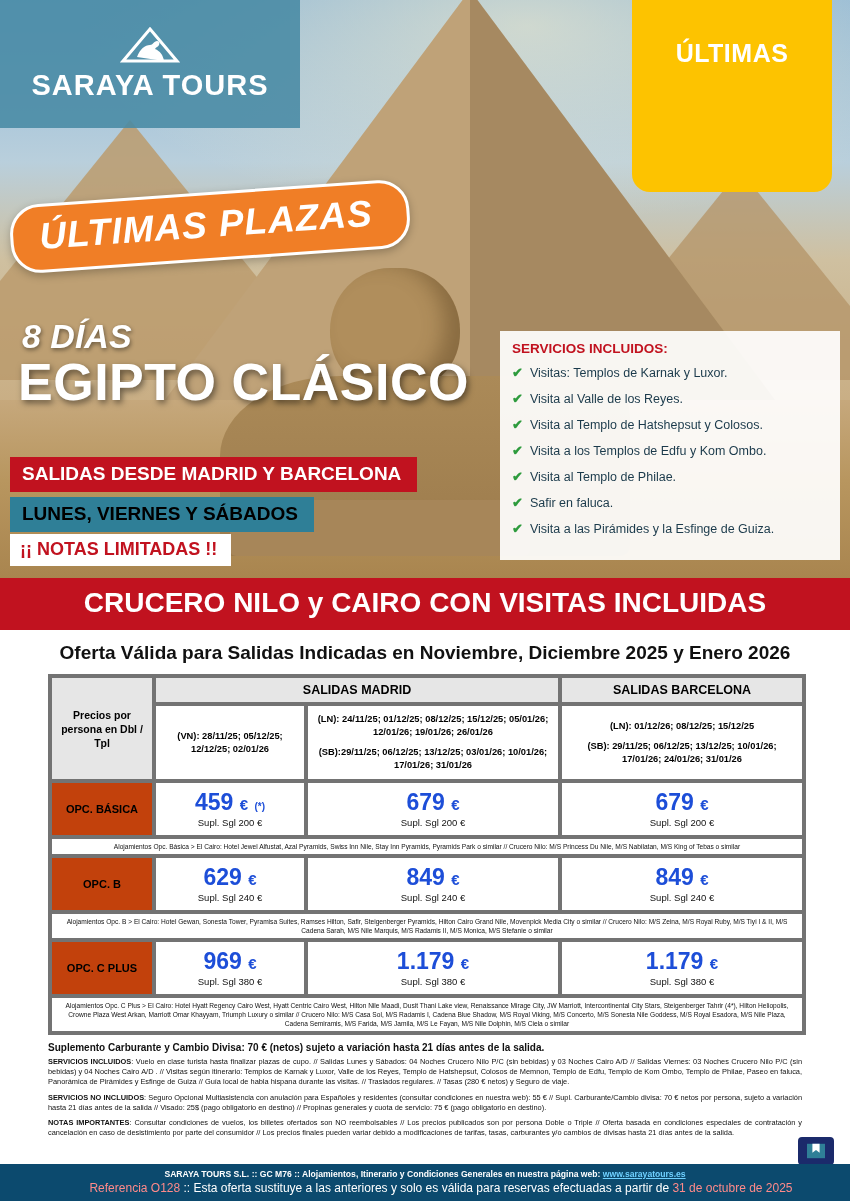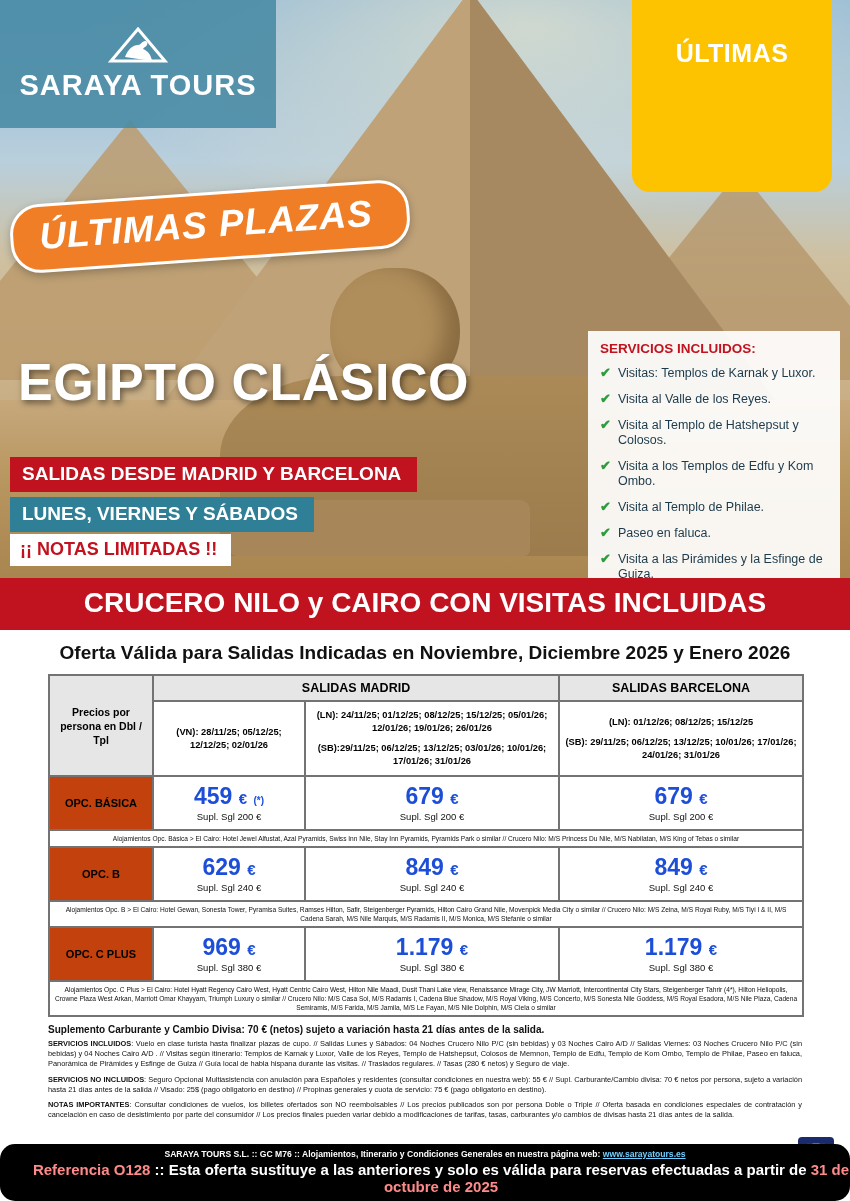--- a/index.html
+++ b/index.html
@@ -83,21 +83,21 @@
     background: linear-gradient(180deg,#ab8a58,#9c7b4c);
     border-radius: 120px 40px 10px 10px / 80px 40px 10px 10px;
   }
   .sphinx .paw {
     position:absolute; left:20px; top:232px; width:300px; height:56px;
     background:#a78659; border-radius: 30px 10px 6px 6px;
   }
 
   
   .logo-box {
-    position:absolute; left:0; top:0; width:276px; height:128px;
+    position:absolute; left:0; top:0; width:300px; height:128px;
     background: rgba(72,138,164,.88);
     display:flex; flex-direction:column; align-items:center; justify-content:center;
     color:#ffffff;
     text-align:center;
   }
   .logo-mark { width: 86px; height: 40px; margin-bottom:2px; }
   .logo-text {
     font-size: 29px; font-weight: bold; letter-spacing: 1px; color:#ffffff;
   }
 
@@ -153,33 +153,33 @@
     letter-spacing: .5px;
   }
 
   .band-red {
     position:absolute; left: 10px; top: 457px;
     background:#c1121f; color:#ffffff;
     font-size: 19px; font-weight:bold; padding: 6px 16px 7px 12px;
   }
   .band-teal {
     position:absolute; left: 10px; top: 497px;
-    background:#2f7f97; color:#ffffff;
+    background:#2f7f97; color:#000000;
     font-size: 19px; font-weight:bold; padding: 6px 16px 7px 12px;
   }
   .band-white {
     position:absolute; left: 10px; top: 534px;
     background:#ffffff; color:#c1121f;
     font-size: 18px; font-weight:bold; padding: 5px 14px 6px 10px;
   }
 
   
   .services {
     position:absolute; right: 10px; top: 331px;
-    width: 252px; background: rgba(255,255,255,.92);
+    width: 340px; background: rgba(255,255,255,.92);
     padding: 10px 12px 12px 12px;
   }
   .services h3 {
     margin:0 0 10px 0; font-size: 13.5px; color:#c1121f; font-weight:bold;
   }
   .services ul { list-style:none; margin:0; padding:0; }
   .services li {
     font-size: 12.5px; color:#1b3a4b; margin-bottom: 11px;
     display:flex; align-items:flex-start; line-height:15px;
   }
@@ -203,21 +203,21 @@
   .vuelo {
     text-align:center; font-size: 15px; font-weight:bold; color:#111; padding-bottom:3px;
   }
   .salidas-sub {
     text-align:center; font-size: 9.5px; font-weight:bold; color:#111; padding-bottom: 6px;
   }
   table.pricing {
     width: 100%; border-collapse: collapse; table-layout: fixed;
   }
   table.pricing td {
-    border: 2px solid #737373; vertical-align: middle; text-align:center;
+    border: 4px solid #737373; vertical-align: middle; text-align:center;
   }
   .hdr-cell {
     background:#e6e6e6; font-weight:bold; font-size: 12.5px; padding: 5px 2px;
   }
   .col-label {
     background:#e6e6e6; font-weight:bold; font-size: 10.5px; line-height: 14px; width: 104px; margin-top: 31px;
   }
   .dates-cell {
     font-size: 9.3px; font-weight:bold; line-height: 13px; padding: 7px 5px;
   }
@@ -238,26 +238,26 @@
     padding: 7px 48px 4px 48px; font-size: 10px; font-weight:bold; color:#111;
   }
   .legal {
     padding: 0 48px; font-size: 7.4px; line-height: 10.2px; color:#111; text-align:justify;
   }
   .legal p { margin: 0 0 5px 0; }
   .legal b { font-weight:bold; }
 
   
   .bottombar {
-    position:absolute; left:0; bottom:0; width:850px; background:#000000; color:#ffffff;
-    text-align:center; padding: 5px 0 6px 0; border-radius: 15px;
+    position:absolute; left:0; bottom:0; width:850px; background:#0c4a6e; color:#ffffff;
+    text-align:center; padding: 5px 0 6px 0;
   }
   .bottombar .l1 { font-size: 8.6px; font-weight:bold; }
   .bottombar .l1 a { color:#6fd0ff; text-decoration: underline; }
-  .bottombar .l2 { font-size: 15px; font-weight:bold; color:#ffffff; margin-top:2px;margin-left:32px; }
+  .bottombar .l2 { font-size: 12px; font-weight:normal; color:#ffffff; margin-top:2px;margin-left:32px; }
   .bottombar .ref { color:#ff8a8a; }
   .bottombar .date { color:#ff8a8a; }
 
   .fav {
     position:absolute; right: 16px; bottom: 36px;
     width: 36px; height: 28px; background:#1b2a6b; border-radius:4px;
     display:flex; align-items:center; justify-content:center;
   }
 </style>
 </head>
@@ -289,20 +289,21 @@
   </div>
 
   <div class="price-badge">
     <div class="pb-l1">ÚLTIMAS</div>
   </div>
 
   <div class="ribbon">
     <span class="ribbon-text">ÚLTIMAS PLAZAS</span>
   </div>
 
+  <div class="hero-days">8 DÍAS</div>
   <div class="hero-title">EGIPTO CLÁSICO</div>
 
   <div class="band-red">SALIDAS DESDE MADRID Y BARCELONA</div>
   <div class="band-teal">LUNES, VIERNES Y SÁBADOS</div>
   <div class="band-white">¡¡ NOTAS LIMITADAS !!</div>
 
   <div class="services">
     <h3>SERVICIOS INCLUIDOS:</h3>
     <ul>
       <li>
@@ -320,21 +321,21 @@
       <li>
           <span class="check">✔</span>
           <span>Visita a los Templos de Edfu y Kom Ombo.</span>
         </li>
       <li>
           <span class="check">✔</span>
           <span>Visita al Templo de Philae.</span>
         </li>
       <li>
           <span class="check">✔</span>
-          <span>Paseo en faluca.</span>
+          <span>Safir en faluca.</span>
         </li>
       <li>
           <span class="check">✔</span>
           <span>Visita a las Pirámides y la Esfinge de Guiza.</span>
         </li>
     </ul>
   </div>
 </div>
 
 <div class="crucero">CRUCERO NILO y CAIRO CON VISITAS INCLUIDAS</div>

